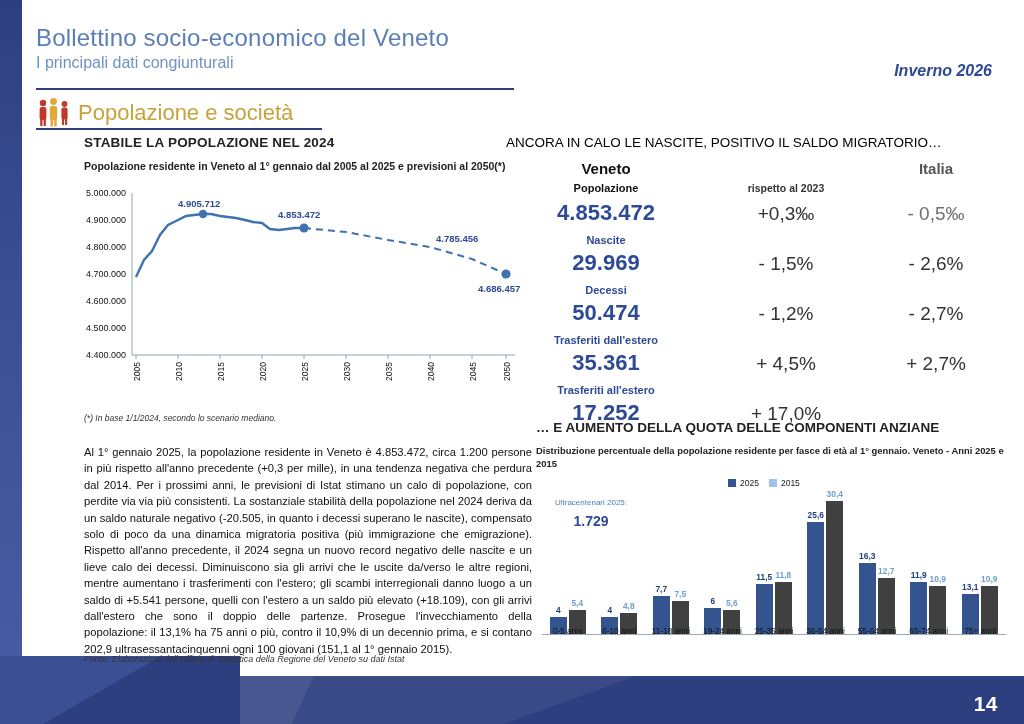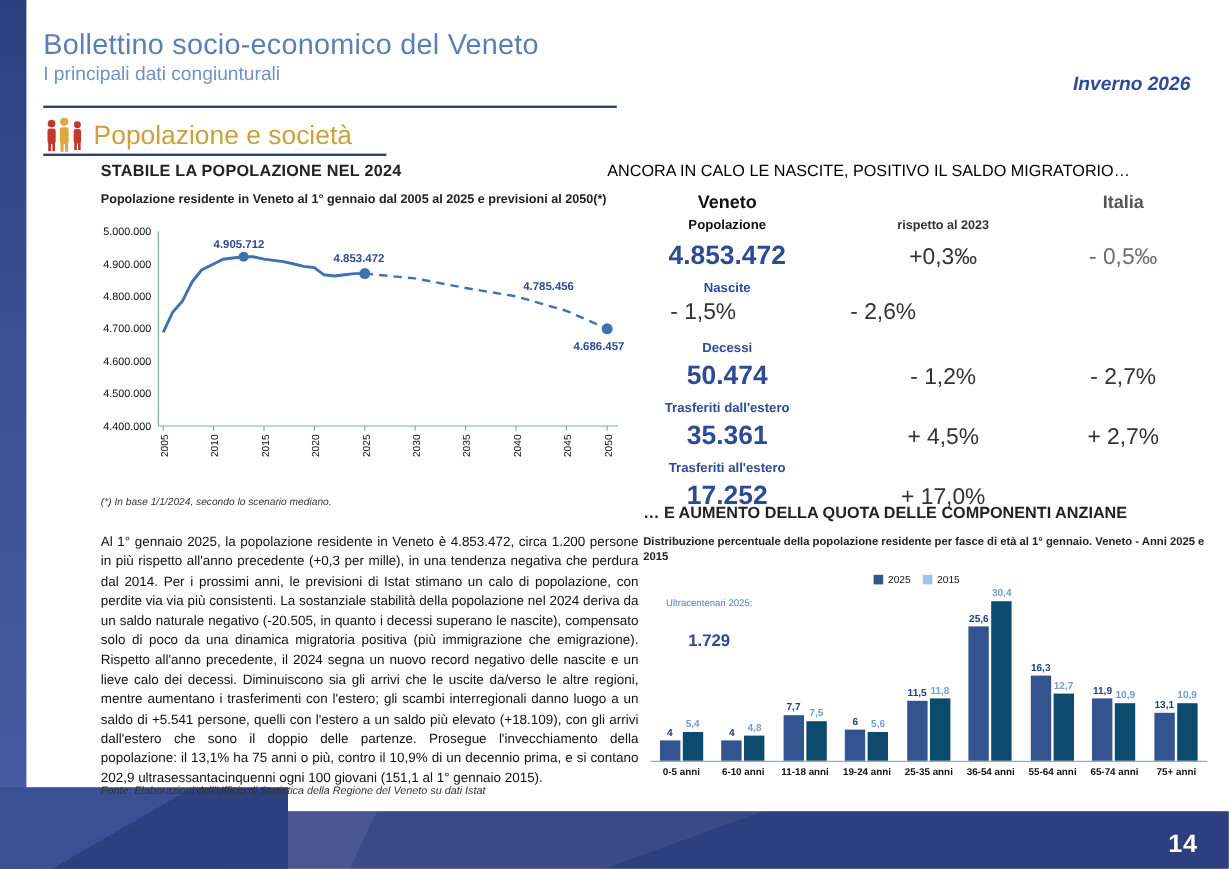--- a/index.html
+++ b/index.html
@@ -118,29 +118,29 @@
   .bar-chart {
     position:absolute; left:536px; top:478px; width:470px; height:182px;
   }
   .legend { position:absolute; left:192px; top:0px; font-size:8.5px; display:flex; gap:10px; }
   .legend .item { display:flex; align-items:center; gap:4px; }
   .sw { width:8px; height:8px; display:inline-block; }
   .callout {
     position:absolute; left:0px; top:20px; width:110px; text-align:center;
     font-size:8px; color:#4a7fc1;
   }
-  .callout .val { font-size:14px; font-weight:bold; color:#2e4a96; margin-top:18px; }
+  .callout .val { font-size:14px; font-weight:bold; color:#2e4a96; margin-top:6px; }
   .plot { position:absolute; left:6px; top:16px; width:464px; height:140px; }
   .axis-line { position:absolute; left:6px; top:156px; width:464px; height:1px; background:#9ab; }
-  .cats { position:absolute; left:6px; top:158px; width:464px; display:flex;font-weight:bold; }
+  .cats { position:absolute; left:6px; top:146px; width:464px; display:flex; }
   .cat { flex:1; text-align:center; font-size:8.2px; color:#111; padding-top:3px; }
   .grp { position:absolute; bottom:0; display:flex; align-items:flex-end; gap:2px; justify-content:center; }
   .bar { width:17px; position:relative; }
   .bar.a { background:#34548f; }
-  .bar.b { background:#0c4a6e; }
+  .bar.b { background:#404040; }
   .bv { position:absolute; top:-12px; left:50%; transform:translateX(-50%); font-size:8.4px; font-weight:bold; white-space:nowrap; }
   .bv.a { color:#1d3f7d; }
   .bv.b { color:#6f9fd0; }
 </style>
 </head>
 <body>
 
 <div class="bg-left-bar"></div>
 <div class="bg-bottom-band"></div>
 <div class="bg-bottom-left"></div>
@@ -260,20 +260,21 @@
     <div class="c2 big-dark">+0,3‰</div>
     <div class="c3 big-grey">- 0,5‰</div>
   </div>
 
   <div class="row" style="height:16px;">
     <div class="c1 lbl">Nascite</div>
     <div class="c2"></div>
       <div class="c3"></div>
   </div>
   <div class="row" style="height:34px;">
+    <div class="c1 big-blue">29.969</div>
     <div class="c2 big-dark">- 1,5%</div>
     <div class="c3 big-dark">- 2,6%</div>
   </div>
 
   <div class="row" style="height:16px;">
     <div class="c1 lbl">Decessi</div>
     <div class="c2"></div>
       <div class="c3"></div>
   </div>
   <div class="row" style="height:34px;">

